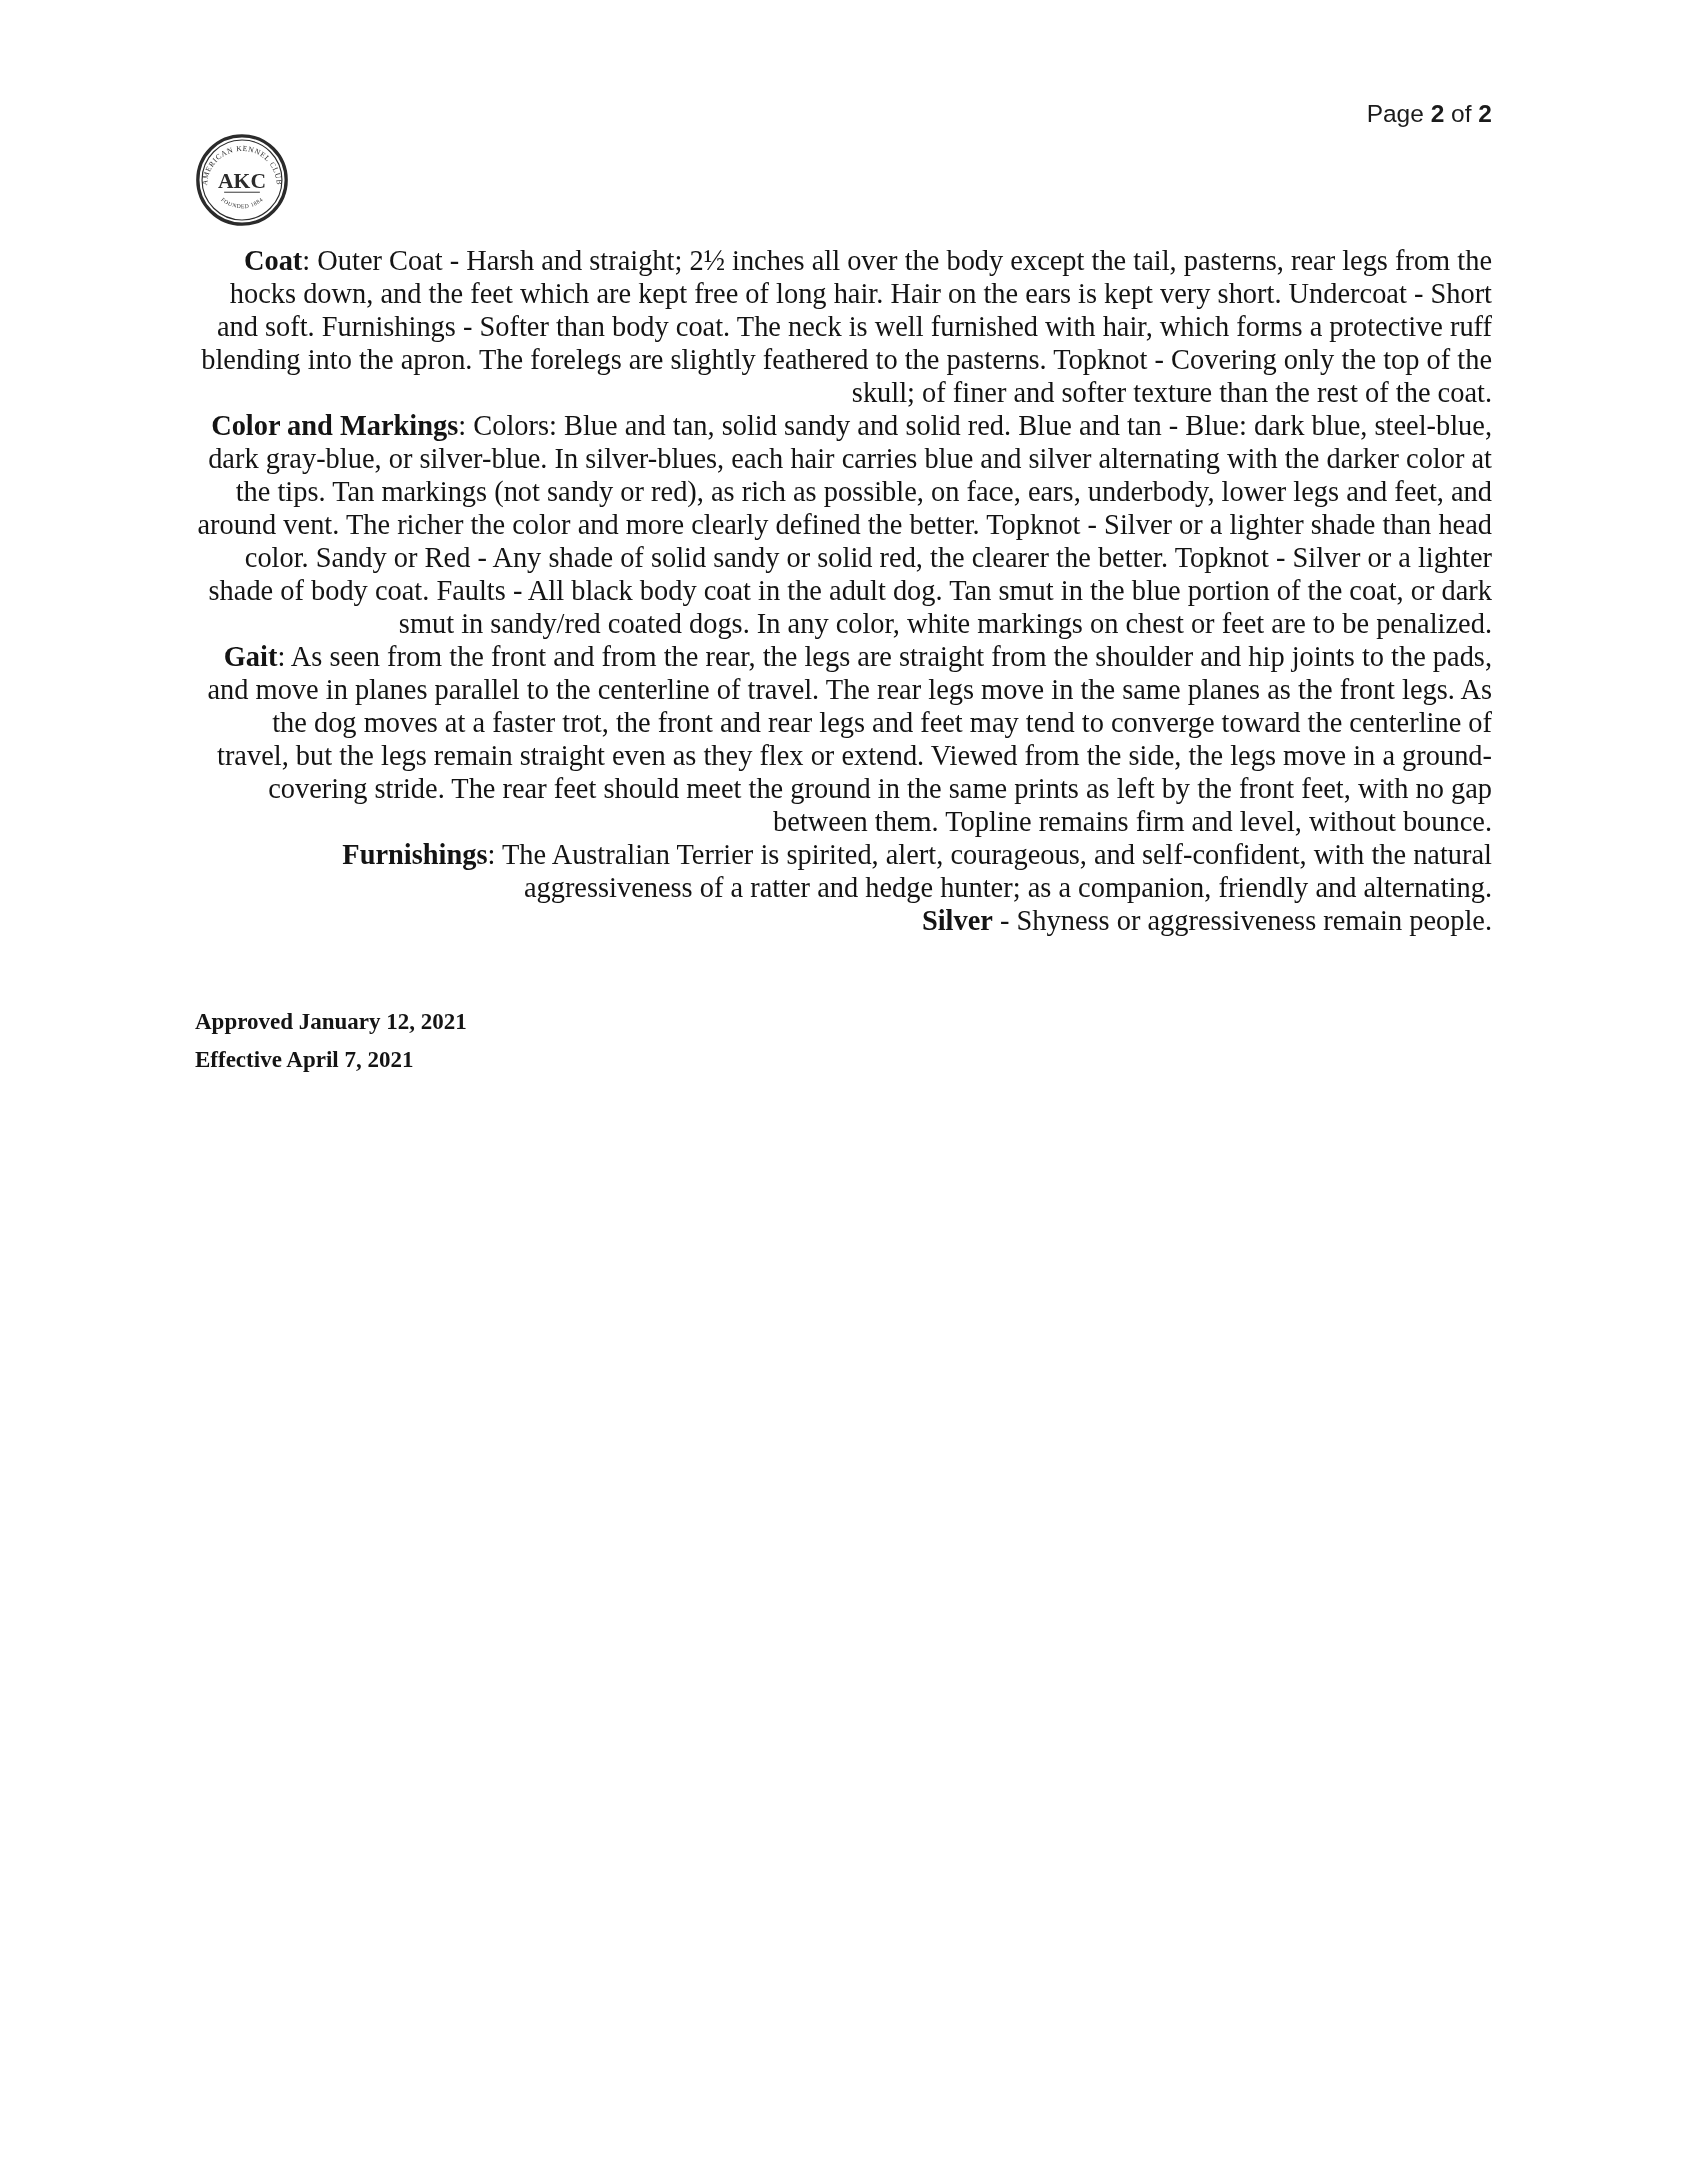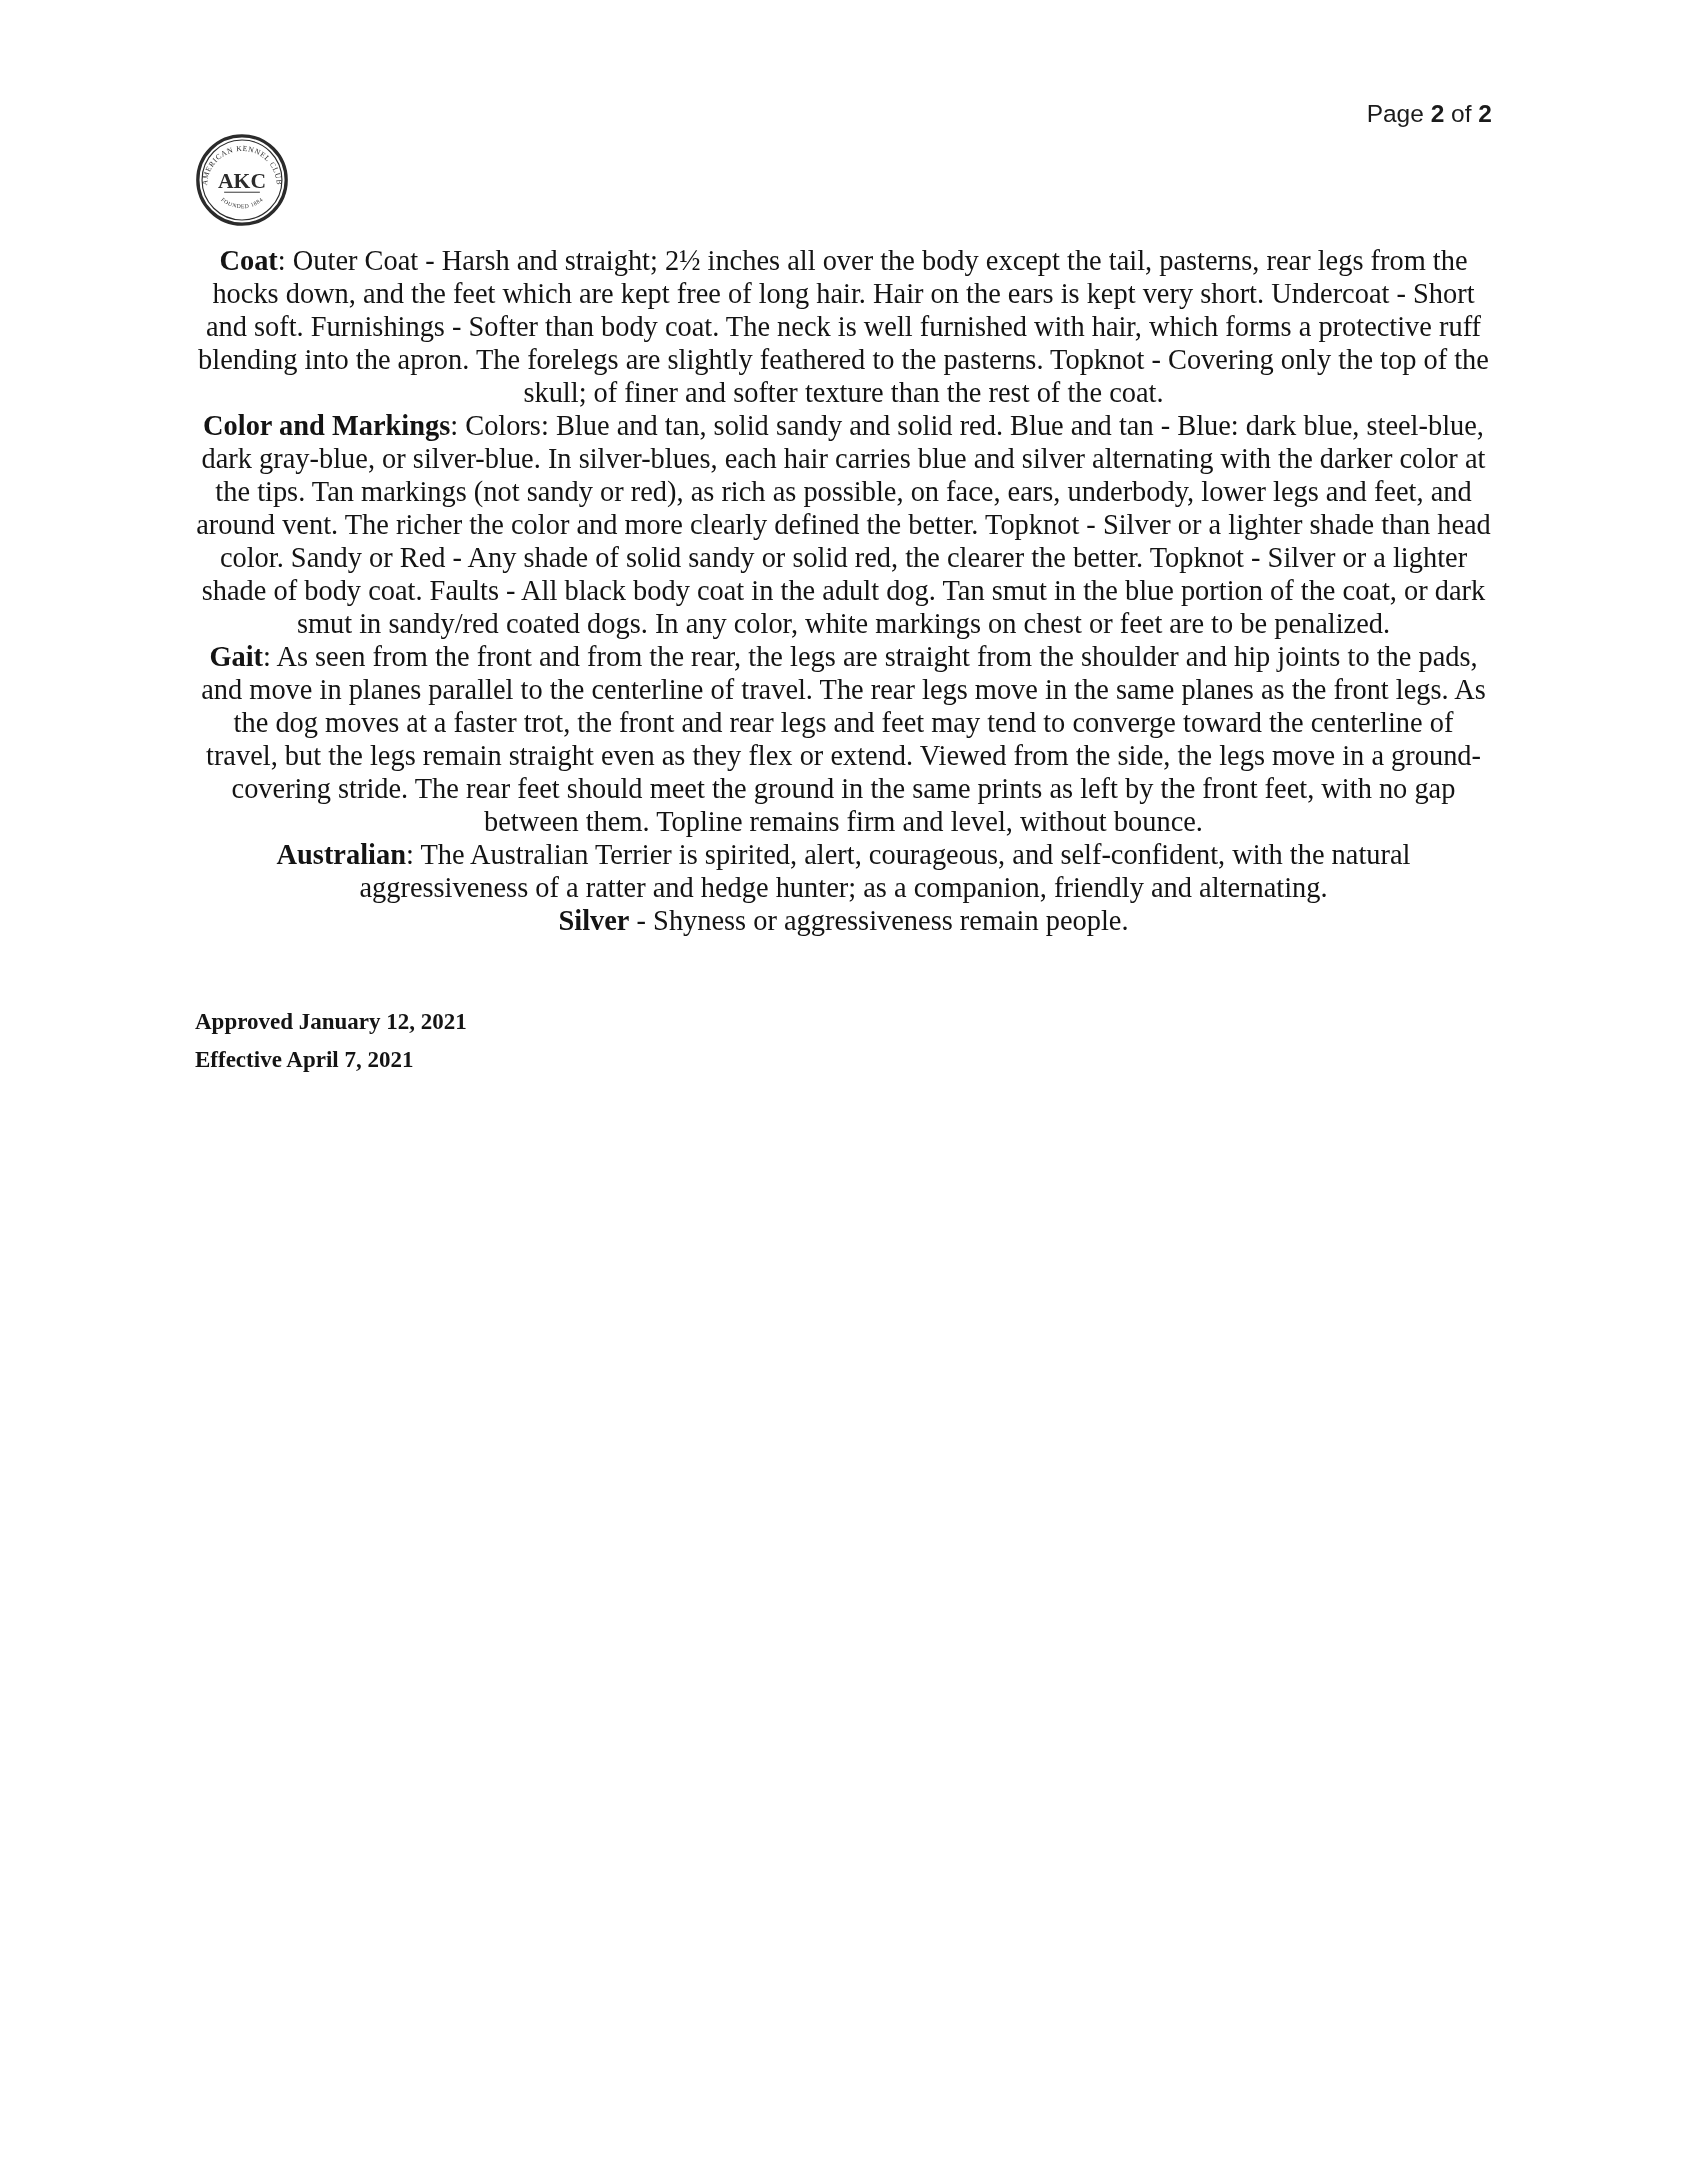--- a/index.html
+++ b/index.html
@@ -53,21 +53,21 @@
     font-variant: normal;
     font-size: 12px;
     vertical-align: super;
     letter-spacing: 0;
   }
   .body-text {
     margin-top: 17px;
     font-family: "Liberation Serif", serif;
     font-size: 28.4px;
     line-height: 33px;
-    text-align: center;
+    text-align: right;
     color: #141414;
   }
   .body-text p.para {
     margin: 0;
     padding: 0;
   }
   .para .lbl { font-weight: bold; }
   .footer {
     margin-top: 66px;
     font-family: "Liberation Serif", serif;
@@ -99,21 +99,21 @@
       <text font-size="6" letter-spacing="0.6"><textPath href="#arcBot" startOffset="50%" text-anchor="middle">FOUNDED 1884</textPath></text>
       <text x="50" y="58" text-anchor="middle" font-size="23" font-weight="bold">AKC</text>
       <line x1="31" y1="63" x2="69" y2="63" stroke="#2b2b2b" stroke-width="1"></line>
     </svg>
   </div>
 
   <div class="body-text">
     <p class="para"><b class="lbl">Coat</b><span>: Outer Coat - Harsh and straight; 2½ inches all over the body except the tail, pasterns, rear legs from the hocks down, and the feet which are kept free of long hair. Hair on the ears is kept very short. Undercoat - Short and soft. Furnishings - Softer than body coat. The neck is well furnished with hair, which forms a protective ruff blending into the apron. The forelegs are slightly feathered to the pasterns. Topknot - Covering only the top of the skull; of finer and softer texture than the rest of the coat.</span></p>
     <p class="para"><b class="lbl">Color and Markings</b><span>: Colors: Blue and tan, solid sandy and solid red. Blue and tan - Blue: dark blue, steel-blue, dark gray-blue, or silver-blue. In silver-blues, each hair carries blue and silver alternating with the darker color at the tips. Tan markings (not sandy or red), as rich as possible, on face, ears, underbody, lower legs and feet, and around vent. The richer the color and more clearly defined the better. Topknot - Silver or a lighter shade than head color. Sandy or Red - Any shade of solid sandy or solid red, the clearer the better. Topknot - Silver or a lighter shade of body coat. Faults - All black body coat in the adult dog. Tan smut in the blue portion of the coat, or dark smut in sandy/red coated dogs. In any color, white markings on chest or feet are to be penalized.</span></p>
     <p class="para"><b class="lbl">Gait</b><span>: As seen from the front and from the rear, the legs are straight from the shoulder and hip joints to the pads, and move in planes parallel to the centerline of travel. The rear legs move in the same planes as the front legs. As the dog moves at a faster trot, the front and rear legs and feet may tend to converge toward the centerline of travel, but the legs remain straight even as they flex or extend. Viewed from the side, the legs move in a ground-covering stride. The rear feet should meet the ground in the same prints as left by the front feet, with no gap between them. Topline remains firm and level, without bounce.</span></p>
-    <p class="para"><b class="lbl">Australian</b><span>: The Australian Terrier is spirited, alert, courageous, and self-confident, with the natural aggressiveness of a ratter and hedge hunter; as a companion, friendly and alternating.</span></p>
+    <p class="para"><b class="lbl">Furnishings</b><span>: The Australian Terrier is spirited, alert, courageous, and self-confident, with the natural aggressiveness of a ratter and hedge hunter; as a companion, friendly and alternating.</span></p>
     <p class="para"><b class="lbl">Silver</b><span> - Shyness or aggressiveness remain people.</span></p>
   </div>
 
   <div class="footer">
     <p>Approved January 12, 2021</p>
     <p>Effective April 7, 2021</p>
   </div>
 
 </div>
 

